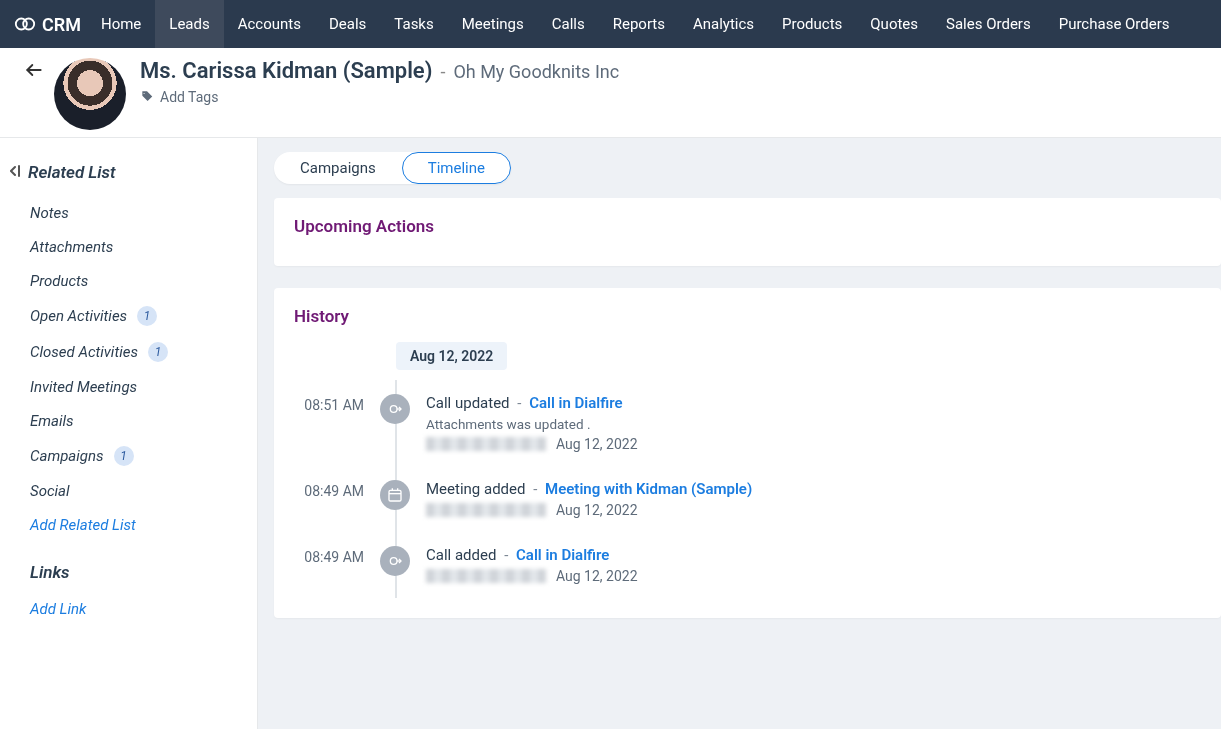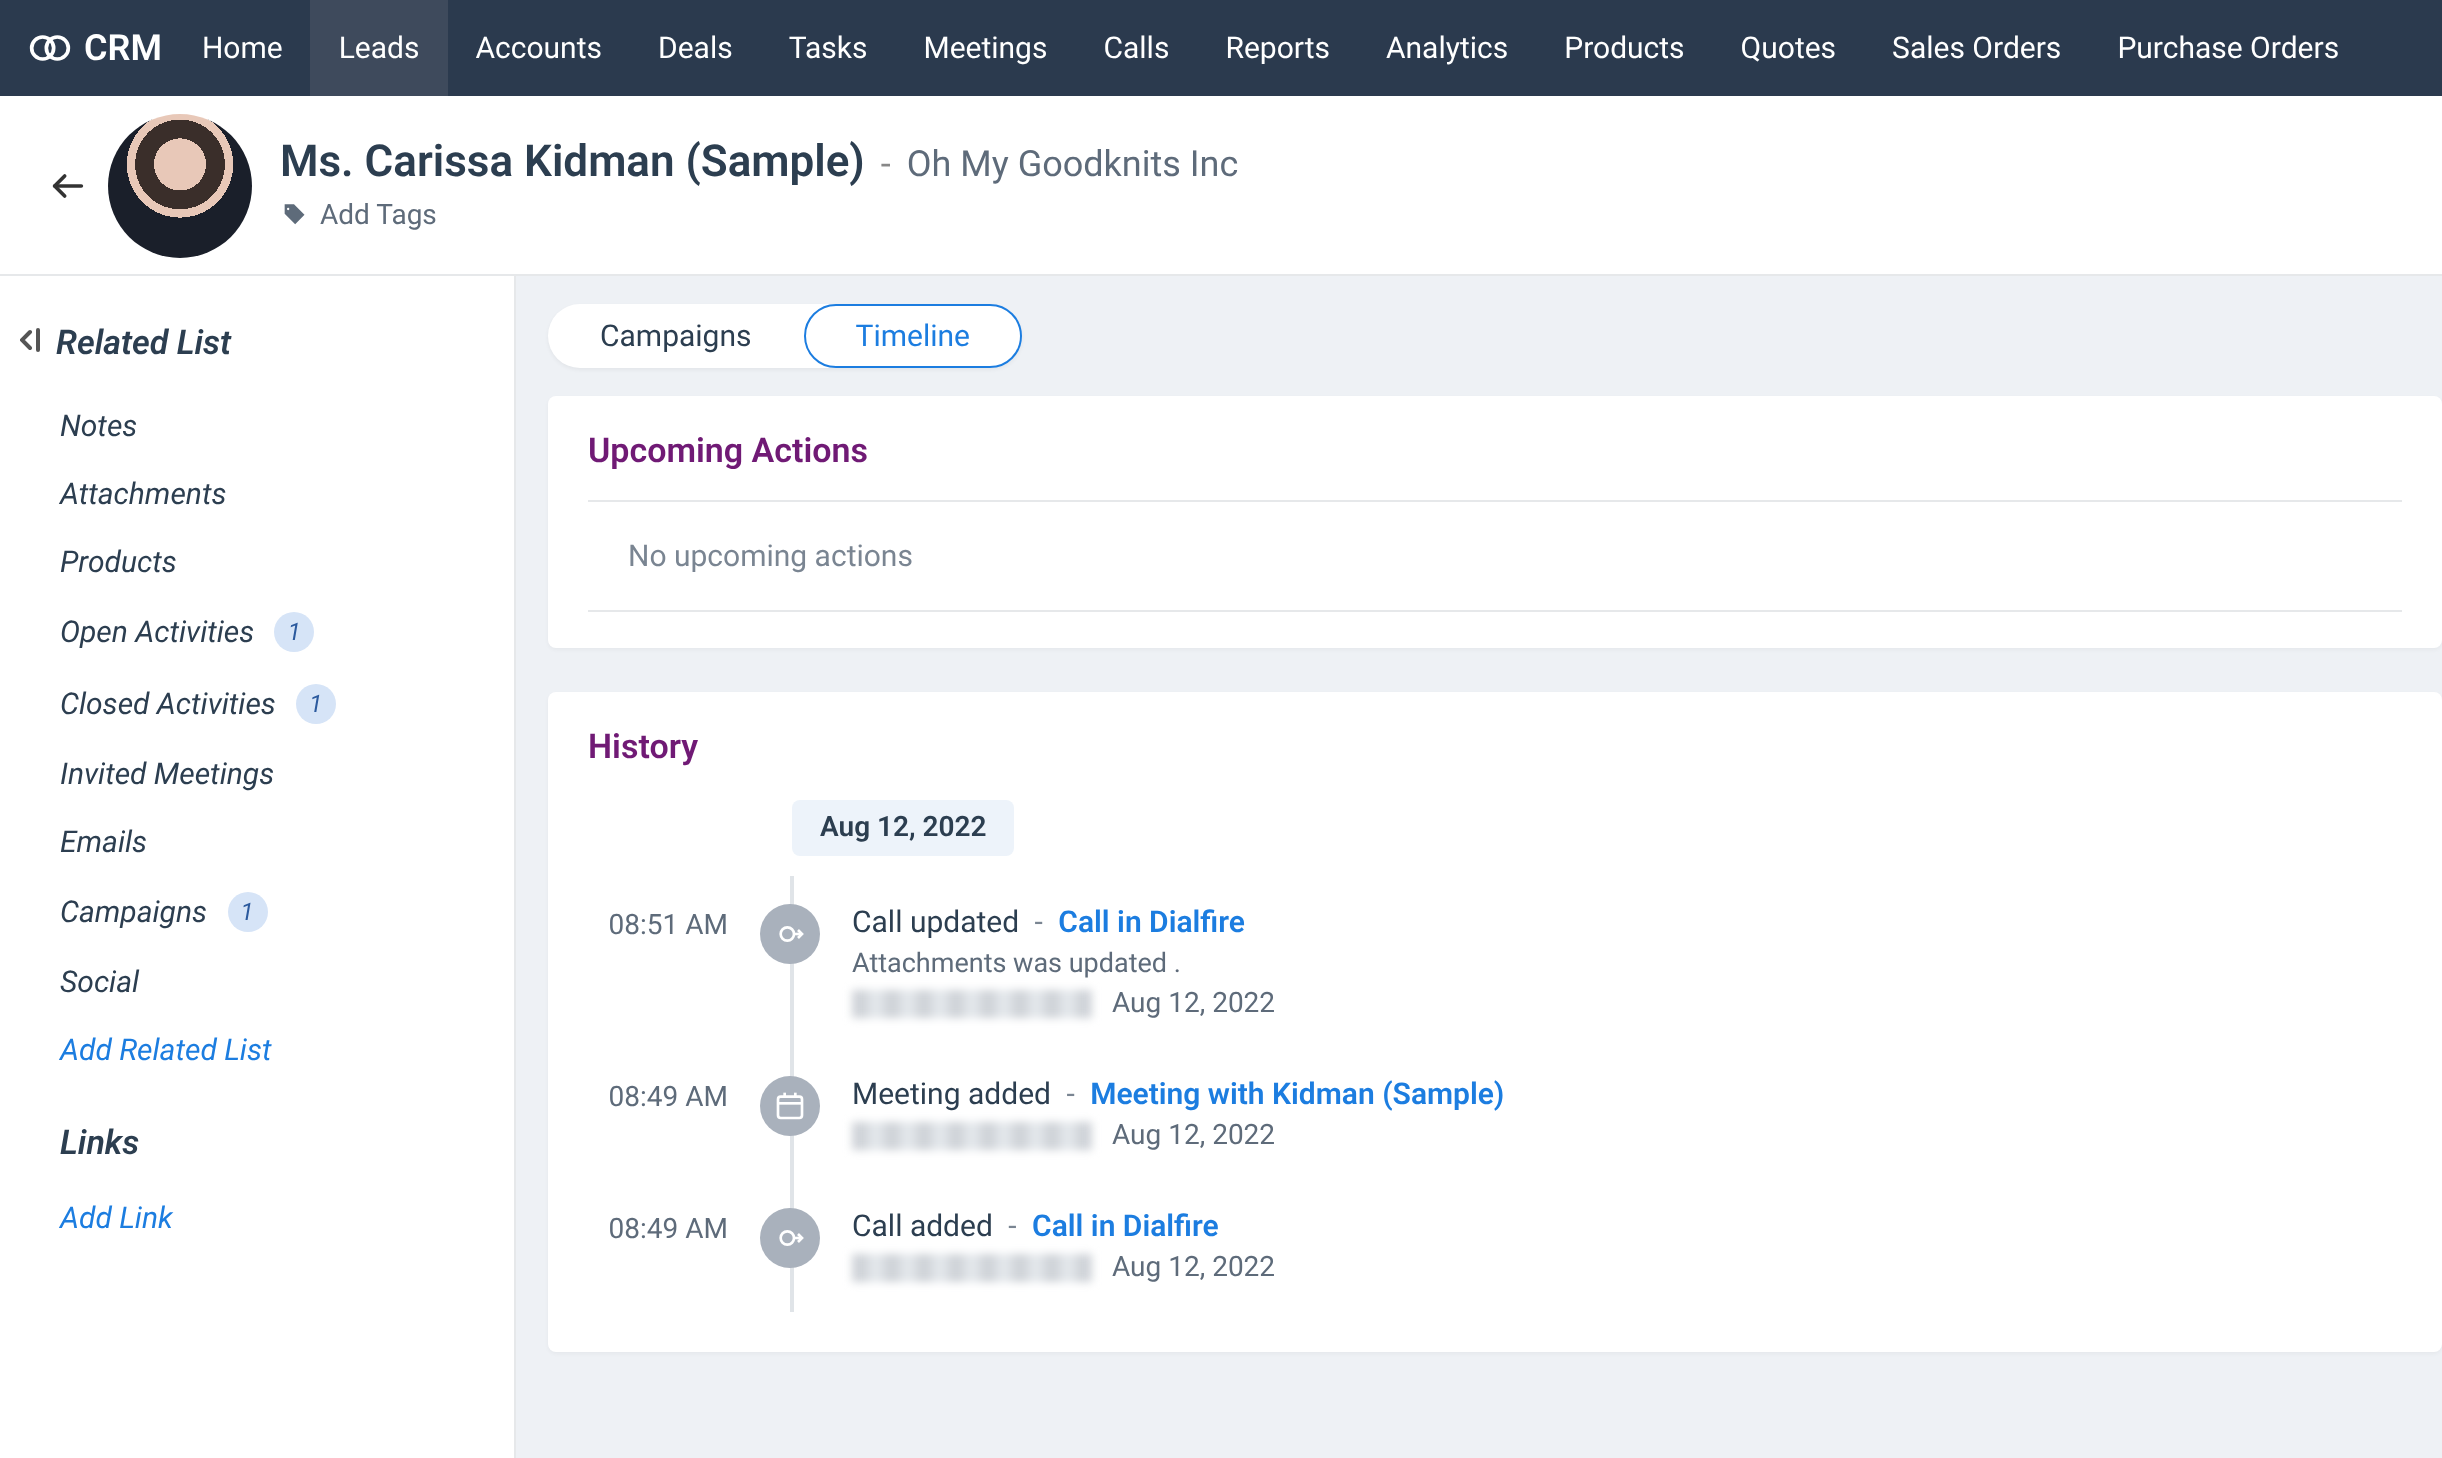--- a/index.html
+++ b/index.html
@@ -34,21 +34,20 @@
     display: flex; align-items: center;
     padding: 0 14px;
     font-size: 15px;
     color: #fff;
     cursor: pointer;
   }
   .nav-item.active { background: #3e4a5c; }
   
   .record-header {
     display: flex;
-    align-items: center;
     padding: 10px 20px 10px 22px;
     border-bottom: 1px solid #e6e8ea;
     height: 90px;
   }
   .back-arrow {
     width: 24px; height: 24px;
     display:flex; align-items:center; justify-content:center;
     color: #333;
     margin-right: 8px;
     font-size: 20px;
@@ -338,21 +337,20 @@
   </div>
 
   <div class="content">
     <div class="tabs-pill">
       <div class="tab-btn">Campaigns</div>
       <div class="tab-btn active">Timeline</div>
     </div>
 
     <div class="card">
       <h2>Upcoming Actions</h2>
-      <div class="upcoming-empty">No upcoming actions</div>
     </div>
 
     <div class="card history-card">
       <h2>History</h2>
       <div class="timeline-wrap">
         <span class="date-chip">Aug 12, 2022</span>
         <div class="tl-items" id="tl-items">
           <div class="timeline-track"></div>
         <div class="tl-item">
               <div class="tl-time">08:51 AM</div>

